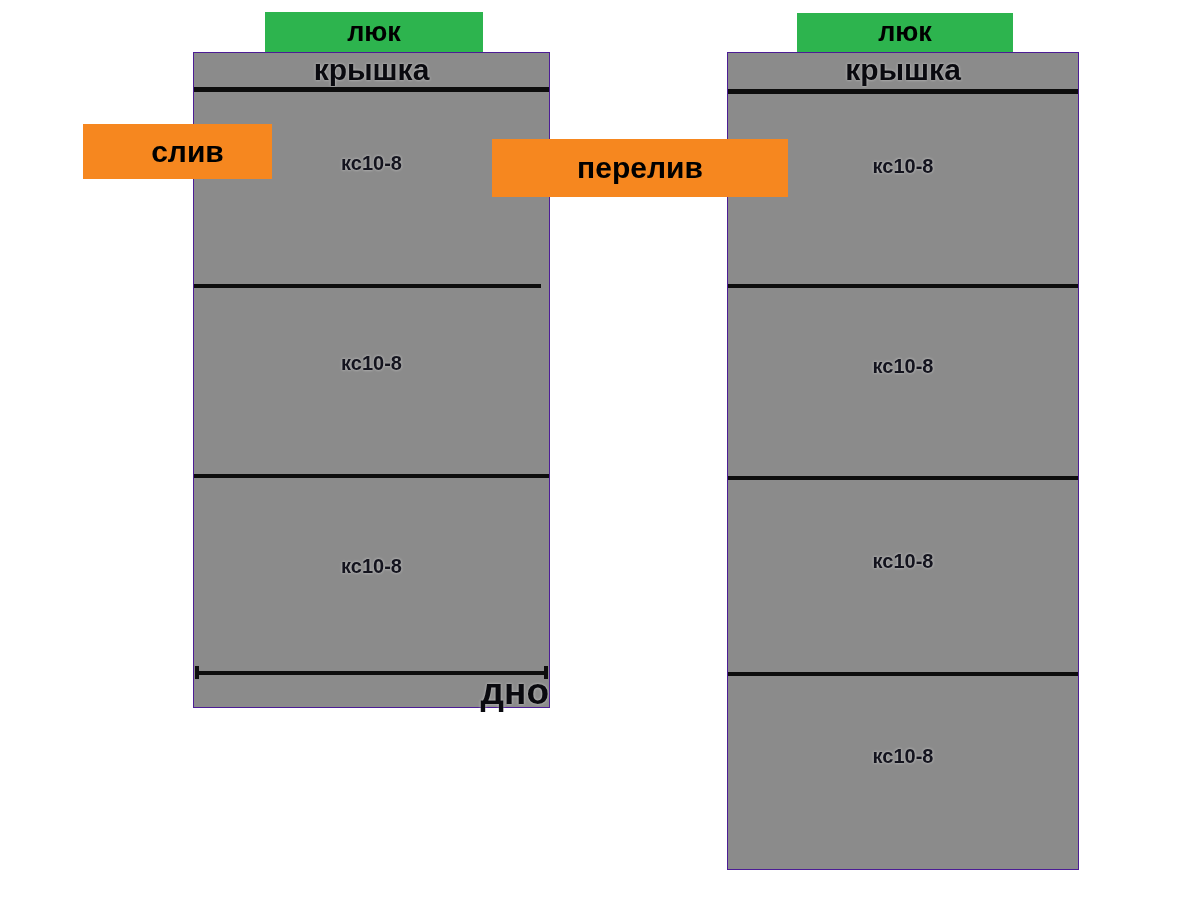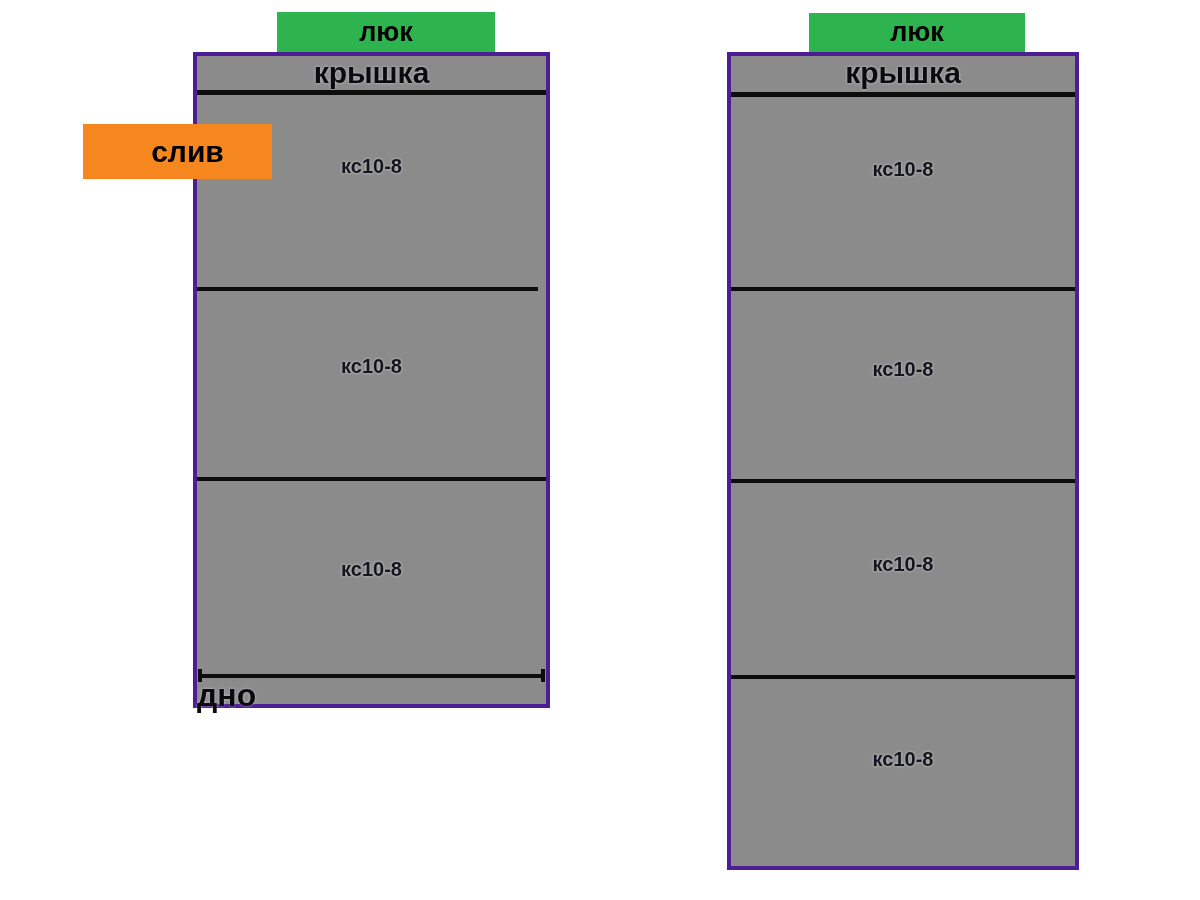--- a/index.html
+++ b/index.html
@@ -9,29 +9,28 @@
     font-family:"Liberation Sans", sans-serif;
     font-weight:bold;
   }
   .hatch {
     position:absolute;
     background:var(--hatch-green,#2db44e);
     color:#000;
     display:flex; align-items:center; justify-content:center;
     font-size:27px;
     z-index:2;
-    margin-left:12px;
   }
   #hatch-left  { left:265px; top:12px; width:218px; height:40px; }
   #hatch-right { left:797px; top:13px; width:216px; height:39px; }
 
   .well-body {
     position:absolute;
     background:var(--concrete-gray,#8b8b8b);
-    border:4px solid #4c1d95;
+    border:1px solid #4c1d95;
     box-sizing:border-box;
     z-index:1;
   }
   #body-left  { left:193px; top:52px; width:357px; height:656px; }
   #body-right { left:727px; top:52px; width:352px; height:818px; }
 
   .lid-label {
     position:absolute; left:0; right:0; top:0;
     height:34px; line-height:34px;
     text-align:center; font-size:30px;
@@ -77,21 +76,21 @@
   .bottom-line .cap {
     position:absolute; width:4px; height:13px; top:-5px;
     background:var(--line-black,#0d0d0d);
   }
   .bottom-line .cap-left  { left:-1px; }
   .bottom-line .cap-right { right:-1px; }
 
   .bottom-label {
     position:absolute; left:0; right:0; top:624px;
     height:30px; line-height:30px;
-    text-align:left; font-size:32px;
+    text-align:right; font-size:37px;
     color:#0a0a0f;
     text-shadow:0 0 3px rgba(255,255,255,0.55);
   }
 
   .pipe {
     position:absolute;
     background:var(--pipe-orange,#f6871f);
     color:#000;
     display:flex; align-items:center; justify-content:center;
     font-size:30px;
@@ -139,14 +138,17 @@
     <div class="ring-label r2">кс10-8</div>
     <div class="divider d2"></div>
     <div class="ring-label r3">кс10-8</div>
     <div class="divider d3"></div>
     <div class="ring-label r4">кс10-8</div>
   </div>
 
   <div id="pipe-drain" class="pipe">
     <span>слив</span>
   </div>
+  <div id="pipe-overflow" class="pipe">
+    <span>перелив</span>
+  </div>
 
 </div>
 
 </body></html>

